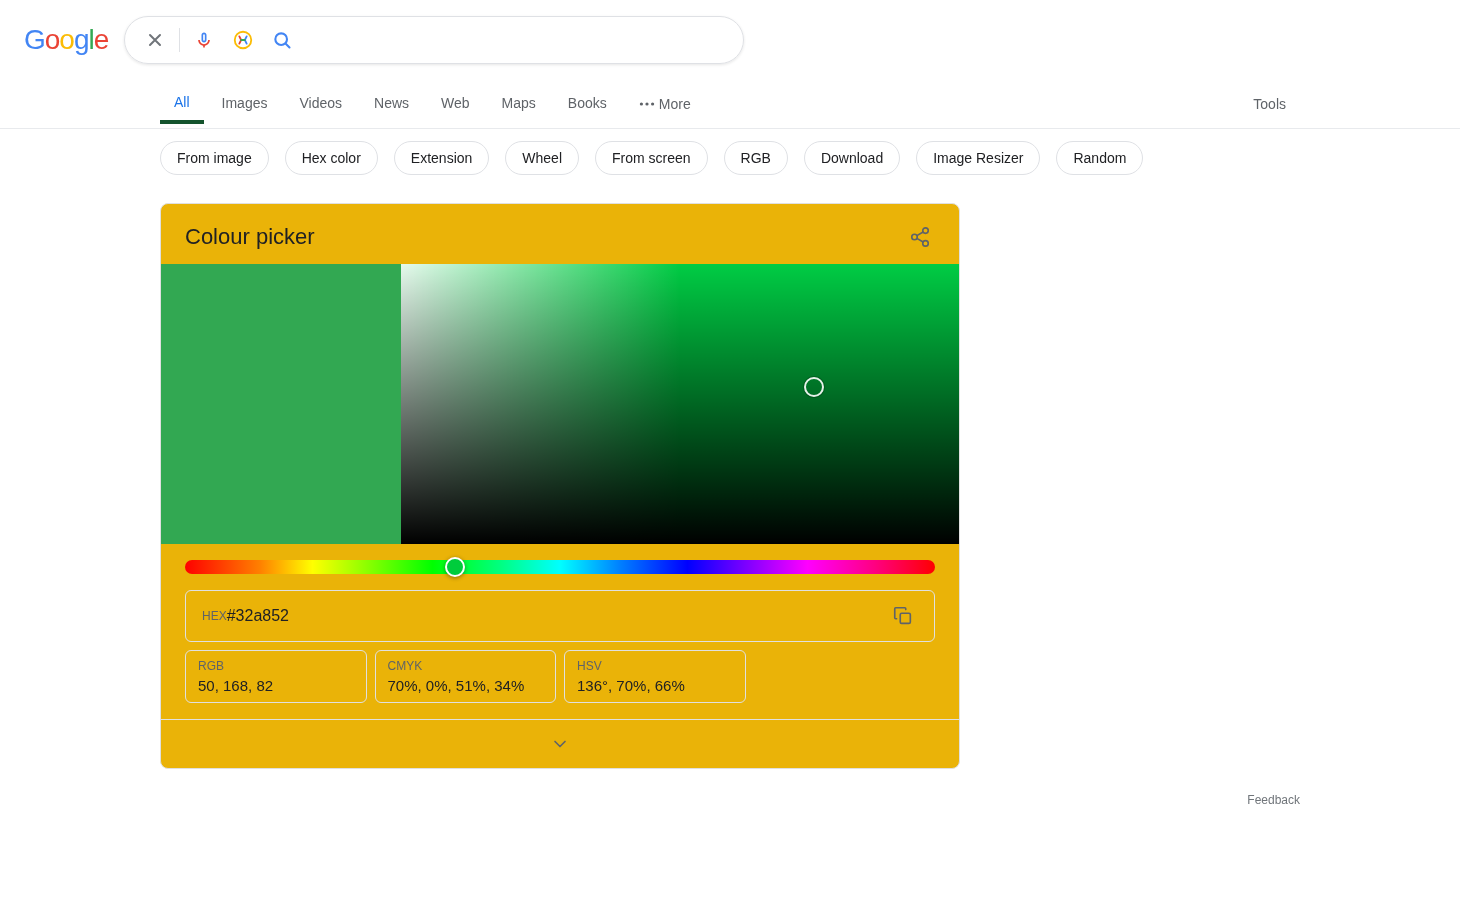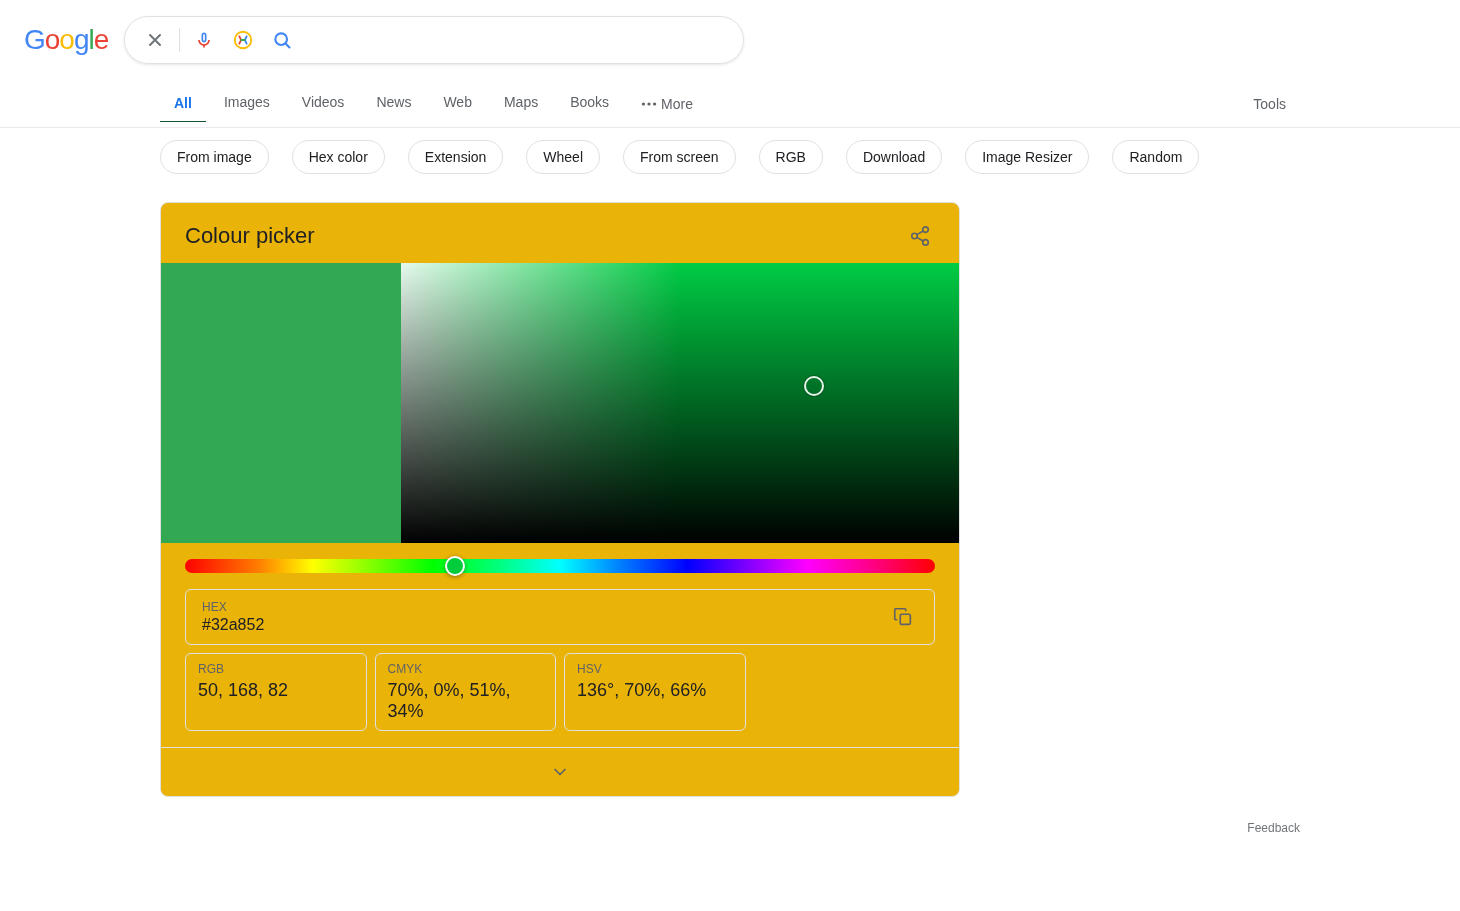--- a/index.html
+++ b/index.html
@@ -79,22 +79,22 @@
     .nav-item {
       padding: 10px 14px;
       font-size: 14px;
       color: #5f6368;
       cursor: pointer;
       border-bottom: 3px solid transparent;
       text-decoration: none;
     }
     .nav-item.active {
       color: #1a73e8;
-      border-bottom: 1px solid #14532d;
-      font-weight: 700;
+      border-bottom: 4px solid #14532d;
+      font-weight: 400;
     }
     .nav-tools {
       margin-left: auto;
       padding: 10px 14px;
       font-size: 14px;
       color: #5f6368;
       cursor: pointer;
     }
     .nav-more {
       display: flex;
@@ -102,21 +102,21 @@
       gap: 4px;
       padding: 10px 14px;
       font-size: 14px;
       color: #5f6368;
       cursor: pointer;
     }
 
     
     .chips {
       display: flex;
-      gap: 23px;
+      gap: 16px;
       padding: 12px 160px;
       flex-wrap: wrap;
     }
     .chip {
       padding: 8px 16px;
       border: 1px solid #dfe1e5;
       border-radius: 20px;
       font-size: 14px;
       color: #202124;
       cursor: pointer;
@@ -228,22 +228,21 @@
       margin: 8px 24px;
       border: 1px solid #e0e0e0;
       border-radius: 6px;
       padding: 10px 16px;
       display: flex;
       align-items: center;
       justify-content: space-between;
     }
     .hex-content {
       display: flex;
-      flex-direction: column;
-      align-items: flex-start;
+      align-items: flex-end;
       flex: 1;
     }
     .hex-label {
       font-size: 12px;
       color: #5f6368;
       margin-bottom: 2px;
     }
     .hex-value {
       font-size: 16px;
       color: #202124;
@@ -270,21 +269,21 @@
       border: 1px solid #e0e0e0;
       border-radius: 6px;
       padding: 8px 12px;
     }
     .value-label {
       font-size: 12px;
       color: #5f6368;
       margin-bottom: 4px;
     }
     .value-text {
-      font-size: 18px;
+      font-size: 15px;
       color: #202124;
     }
 
     
     .expand-section {
       border-top: 1px solid #e0e0e0;
       padding: 14px;
       display: flex;
       justify-content: center;
       cursor: pointer;

